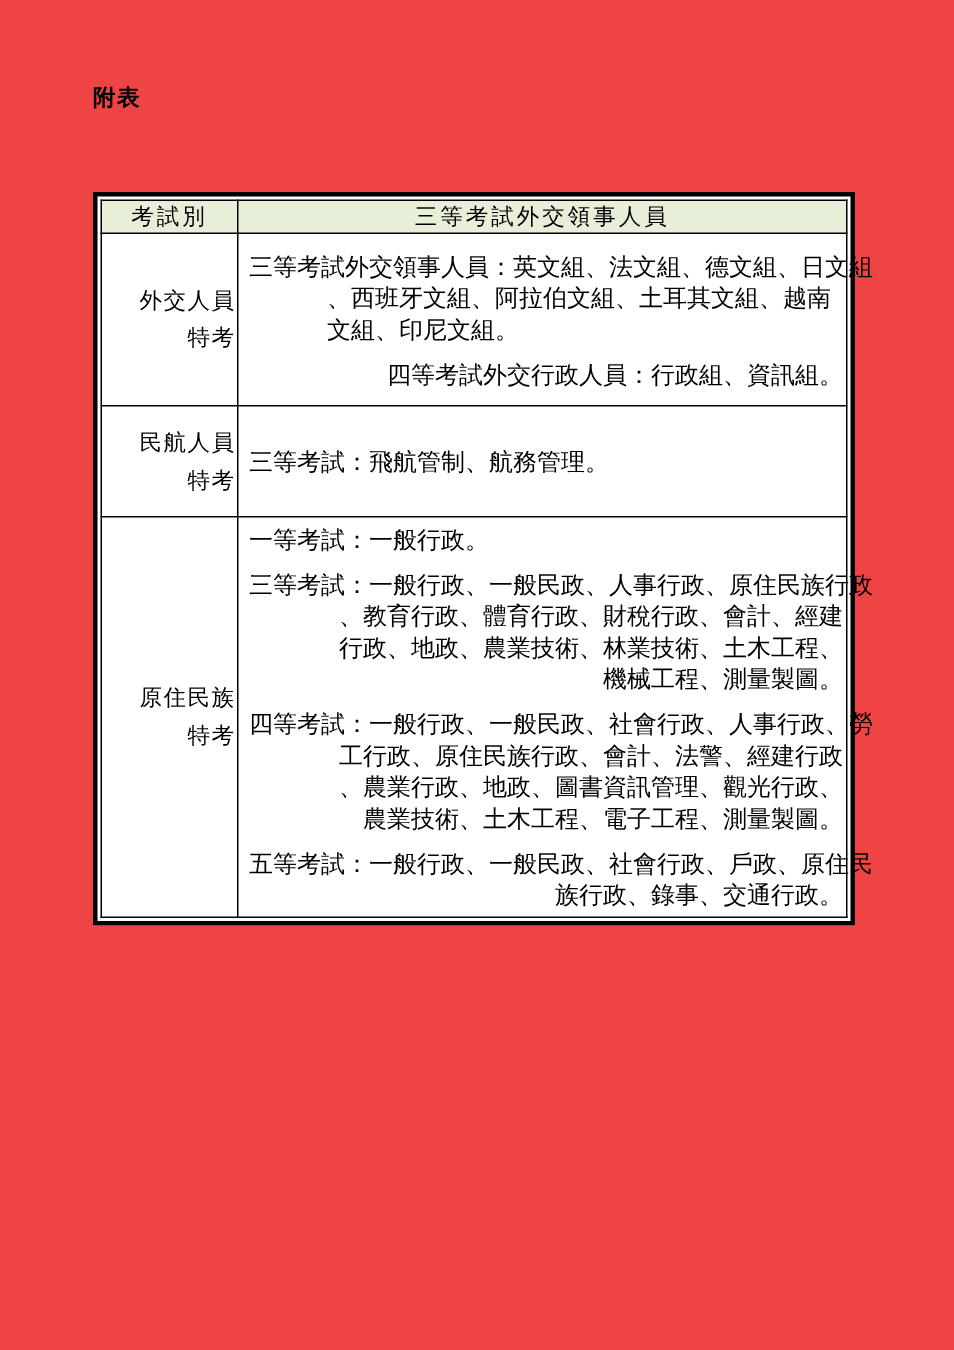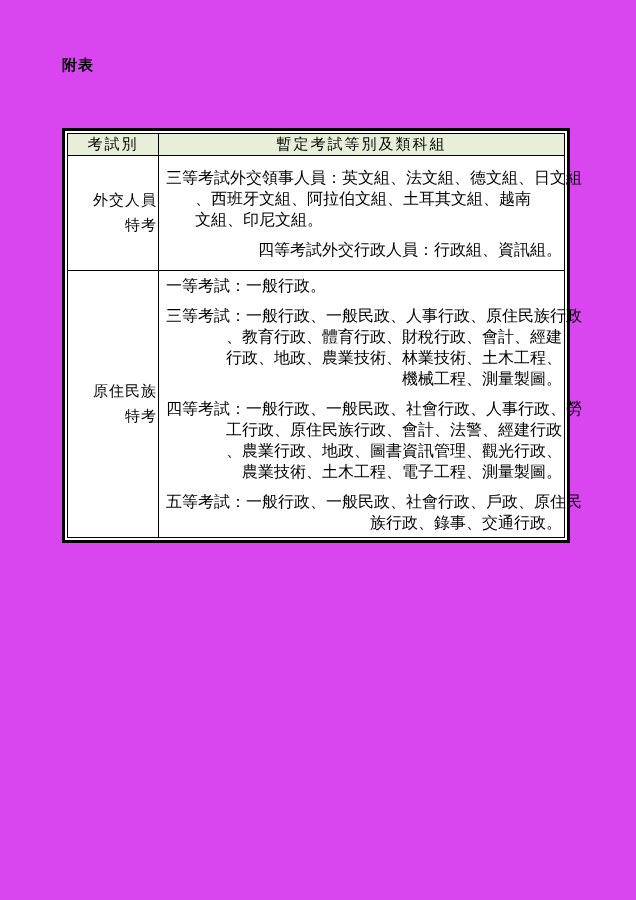--- a/index.html
+++ b/index.html
@@ -4,21 +4,21 @@
 <style>
   html, body {
     margin: 0;
     padding: 0;
     background: #ffffff;
   }
   .page {
     position: relative;
     width: 636px;
     height: 900px;
-    background: #d946ef;
+    background: #ef4444;
     font-family: "DejaVu Serif", "Liberation Serif", serif;
     color: #000000;
     overflow: hidden;
   }
   .annex-label {
     position: absolute;
     left: 62px;
     top: 56px;
     font-size: 15px;
     font-weight: 700;
@@ -82,50 +82,61 @@
     vertical-align: middle;
     padding: 4px 2px 4px 7px;
     font-size: 16px;
     background: #ffffff;
   }
   .para + .para { margin-top: 9px; text-align: right; }
   .cat-line {
     line-height: 21px;
     white-space: nowrap;
   }
-  .cat-line.indent { margin-left: 29px; }
+  .cat-line.indent { margin-left: 52px; }
 </style>
 </head>
 <body>
 
 <div class="page">
   <div class="annex-label">附表</div>
 
   <div class="table-frame">
     <table class="exam-table">
       <thead>
         <tr class="header-row">
           <th class="col-exam">考試別</th>
-          <th class="col-categories">暫定考試等別及類科組</th>
+          <th class="col-categories">三等考試外交領事人員</th>
         </tr>
       </thead>
       <tbody id="table-body">
           <tr class="r0 exam-row">
             <th class="exam-cell">
               <div class="exam-line">外交人員</div>
               <div class="exam-line">特考</div>
             </th>
             <td class="detail-cell">
               <div class="para">
                 <div class="cat-line">三等考試外交領事人員：英文組、法文組、德文組、日文組</div>
                 <div class="cat-line indent">、西班牙文組、阿拉伯文組、土耳其文組、越南</div>
                 <div class="cat-line indent">文組、印尼文組。</div>
               </div>
               <div class="para">
                 <div class="cat-line">四等考試外交行政人員：行政組、資訊組。</div>
+              </div>
+            </td>
+          </tr>
+          <tr class="r1 exam-row">
+            <th class="exam-cell">
+              <div class="exam-line">民航人員</div>
+              <div class="exam-line">特考</div>
+            </th>
+            <td class="detail-cell">
+              <div class="para">
+                <div class="cat-line">三等考試：飛航管制、航務管理。</div>
               </div>
             </td>
           </tr>
           <tr class="r3 exam-row">
             <th class="exam-cell">
               <div class="exam-line">原住民族</div>
               <div class="exam-line">特考</div>
             </th>
             <td class="detail-cell">
               <div class="para">

